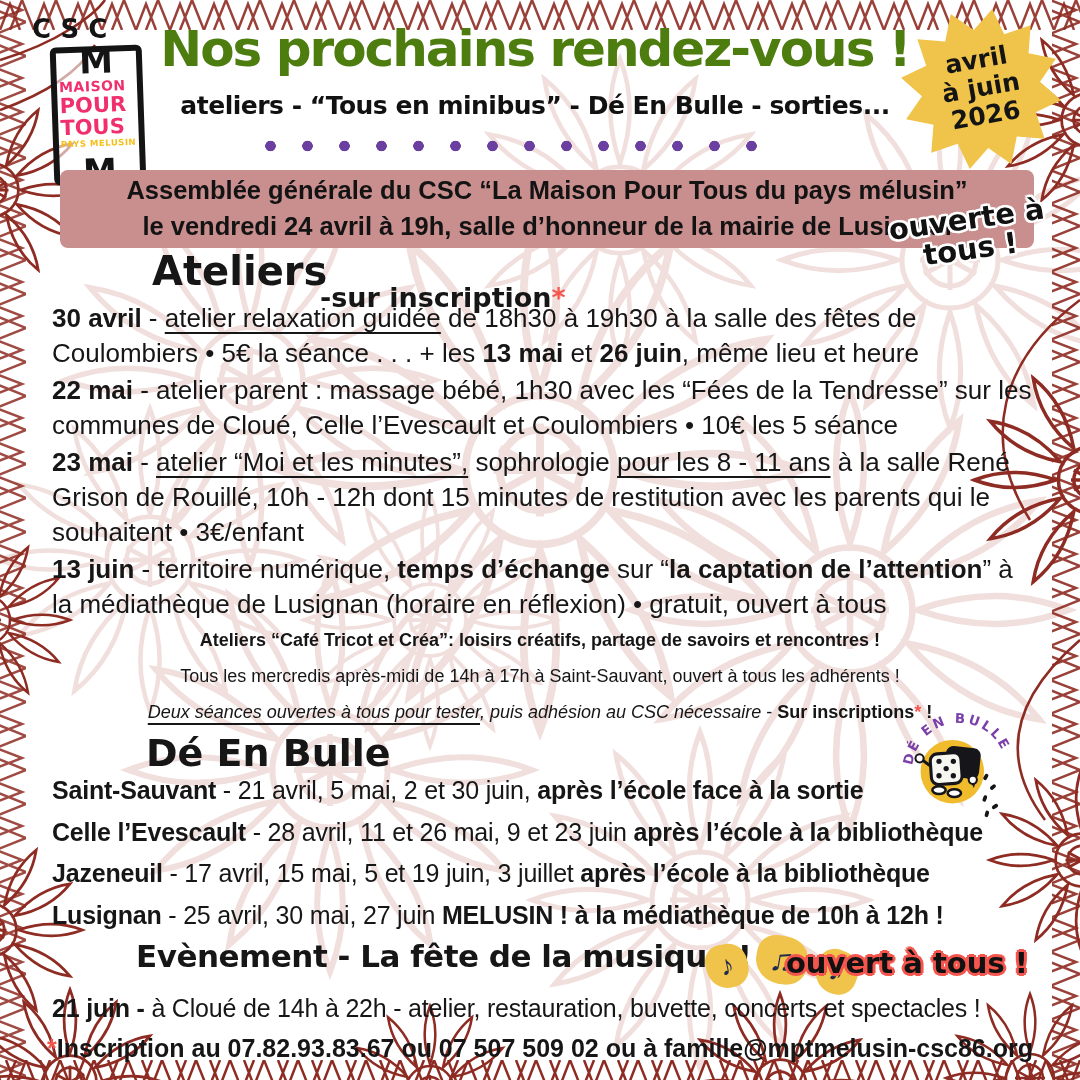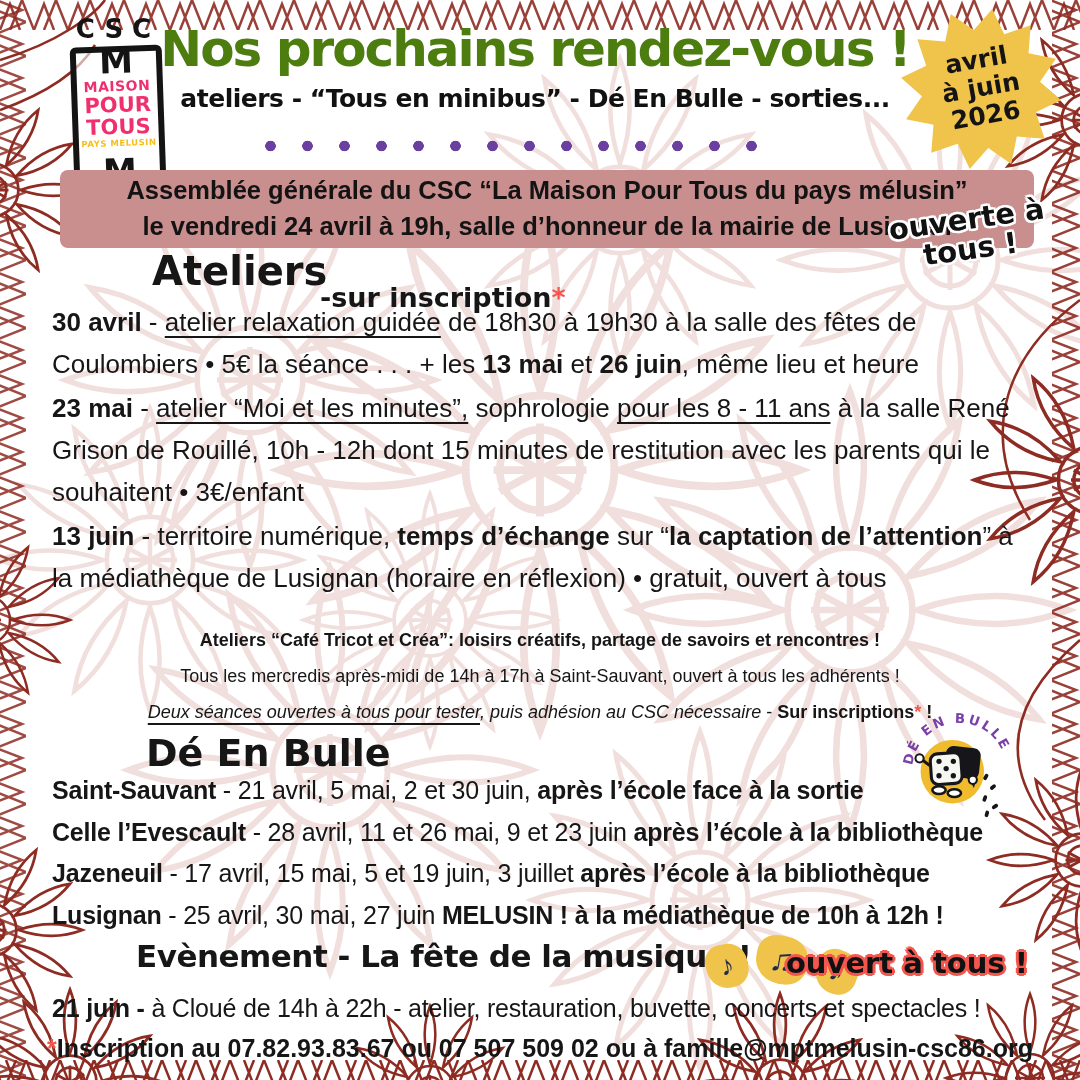--- a/index.html
+++ b/index.html
@@ -12,35 +12,35 @@
   html,body{background:#777;}
   .poster{position:relative;width:1080px;height:1080px;margin:0 auto;background:#fff;
           overflow:hidden;font-family:"Liberation Sans",sans-serif;color:var(--text_dark);}
   .bg{position:absolute;inset:0;z-index:0;pointer-events:none;}
   .mar{stroke:var(--maroon);fill:none;}
   .pal{stroke:var(--pale);fill:none;}
   .content{position:absolute;inset:0;z-index:1;}
   .marker{font-family:"DejaVu Sans",sans-serif;font-weight:800;}
 
   
-  .logo{position:absolute;left:52px;top:14px;width:132px;text-align:center;}
+  .logo{position:absolute;left:32px;top:14px;width:132px;}
   .logo .csc{font-family:"DejaVu Sans",sans-serif;font-weight:800;font-size:26px;letter-spacing:9px;color:#141414;}
   .logo .box{position:relative;width:92px;margin:2px auto 0;border:6px solid #141414;border-radius:6px;
              padding:26px 2px 30px;transform:rotate(-2deg);background:rgba(255,255,255,.6);}
   .logo .m{position:absolute;left:50%;transform:translateX(-50%);font-family:"DejaVu Sans",sans-serif;
            font-weight:800;font-size:34px;line-height:1;color:#141414;background:transparent;}
   .logo .m-top{top:-8px;}
   .logo .m-bottom{bottom:-10px;}
   .logo .l1{color:var(--logo_pink);font-weight:800;font-size:14px;letter-spacing:.5px;font-family:"DejaVu Sans",sans-serif;}
   .logo .l2,.logo .l3{color:var(--logo_pink);font-weight:800;font-size:21px;line-height:1.05;font-family:"DejaVu Sans",sans-serif;}
   .logo .l4{color:var(--logo_yellow);font-weight:800;font-size:8.5px;letter-spacing:.5px;font-family:"DejaVu Sans",sans-serif;}
 
   .title{position:absolute;left:150px;top:22px;width:770px;text-align:center;
          font-size:50px;letter-spacing:-2px;line-height:1.1;color:#4d7c0f;}
-  .subtitle{position:absolute;left:150px;top:84px;width:770px;text-align:center;
+  .subtitle{position:absolute;left:150px;top:91px;width:770px;text-align:center;
             font-size:25px;letter-spacing:-.5px;color:#111;}
   .dots{position:absolute;left:252px;top:140px;width:520px;height:12px;
         background:radial-gradient(circle,var(--dot_purple) 5px,transparent 5.6px) 0 0/37px 12px repeat-x;}
 
   .starburst{position:absolute;right:14px;top:4px;width:170px;height:168px;}
   .starburst svg{position:absolute;inset:0;}
   .starburst .lines{position:absolute;inset:0;display:flex;flex-direction:column;align-items:center;
         justify-content:center;transform:rotate(-10deg);font-family:"DejaVu Sans",sans-serif;
         font-weight:800;font-size:25px;line-height:1.12;color:#141414;}
 
@@ -50,21 +50,21 @@
   .banner .txt{width:850px;text-align:center;font-weight:700;font-size:25.5px;line-height:1.4;color:#131313;}
   .open-badge{position:absolute;right:24px;top:204px;width:175px;text-align:center;transform:rotate(-8deg);
         font-family:"DejaVu Sans",sans-serif;font-weight:800;font-size:29px;line-height:1.05;color:#111;
         text-shadow:2.5px 0 #fff,-2.5px 0 #fff,0 2.5px #fff,0 -2.5px #fff,2px 2px #fff,-2px 2px #fff,2px -2px #fff,-2px -2px #fff;}
 
   
   .ateliers-head{position:absolute;left:152px;top:248px;font-size:40px;letter-spacing:0;}
   .ateliers-sub{position:absolute;left:320px;top:262px;font-family:"DejaVu Sans",sans-serif;
                 font-weight:800;font-size:27px;margin-top:20px;}
   .ateliers-sub .star{color:var(--accent_red);}
-  .ateliers-body{position:absolute;left:52px;top:301px;width:982px;font-size:26px;line-height:42px;}
+  .ateliers-body{position:absolute;left:52px;top:301px;width:982px;font-size:26px;line-height:35px;}
   .ateliers-body p{margin:0 0 2px;}
 
   .b{font-weight:700;}
   .u{text-decoration:underline;text-underline-offset:5px;text-decoration-thickness:2px;}
   .i{font-style:italic;}
   .red{color:var(--accent_red);}
 
   
   .tricot{position:absolute;left:28px;top:622px;width:1024px;text-align:center;font-size:18px;line-height:36px;}
 
@@ -186,20 +186,21 @@
     <div class="banner">
       <div class="txt">Assemblée générale du CSC “La Maison Pour Tous du pays mélusin” le vendredi 24 avril à 19h, salle d’honneur de la mairie de Lusignan</div>
     </div>
     <div class="open-badge">ouverte à tous !</div>
 
     <h2 class="ateliers-head marker">Ateliers</h2>
     <div class="ateliers-sub"><span>-sur inscription</span><span class="star">*</span></div>
 
     <div class="ateliers-body">
       <p><span class="b">30 avril</span><span> - </span><span class="u">atelier relaxation guidée</span><span> de 18h30 à 19h30 à la salle des fêtes de Coulombiers • 5€ la séance . . . + les </span><span class="b">13 mai</span><span> et </span><span class="b">26 juin</span><span>, même lieu et heure</span></p>
+      <p><span class="b">22 mai</span><span> - atelier parent : massage bébé, 1h30 avec les “Fées de la Tendresse” sur les communes de Cloué, Celle l’Evescault et Coulombiers • 10€ les 5 séance</span></p>
       <p><span class="b">23 mai</span><span> - </span><span class="u">atelier “Moi et les minutes”,</span><span> sophrologie </span><span class="u">pour les 8 - 11 ans</span><span> à la salle René Grison de Rouillé, 10h - 12h dont 15 minutes de restitution avec les parents qui le souhaitent • 3€/enfant</span></p>
       <p><span class="b">13 juin</span><span> - territoire numérique, </span><span class="b">temps d’échange</span><span> sur “</span><span class="b">la captation de l’attention</span><span>” à la médiathèque de Lusignan (horaire en réflexion) • gratuit, ouvert à tous</span></p>
     </div>
 
     <div class="tricot">
       <p><span class="b">Ateliers “Café Tricot et Créa”: loisirs créatifs, partage de savoirs et rencontres !</span></p>
       <p><span>Tous les mercredis après-midi de 14h à 17h à Saint-Sauvant, ouvert à tous les adhérents !</span></p>
       <p><span class="u i">Deux séances ouvertes à tous pour tester</span><span class="i">, puis adhésion au CSC nécessaire</span><span> -  </span><span class="b">Sur inscriptions</span><span class="b red">*</span><span class="b"> !</span></p>
     </div>
 

